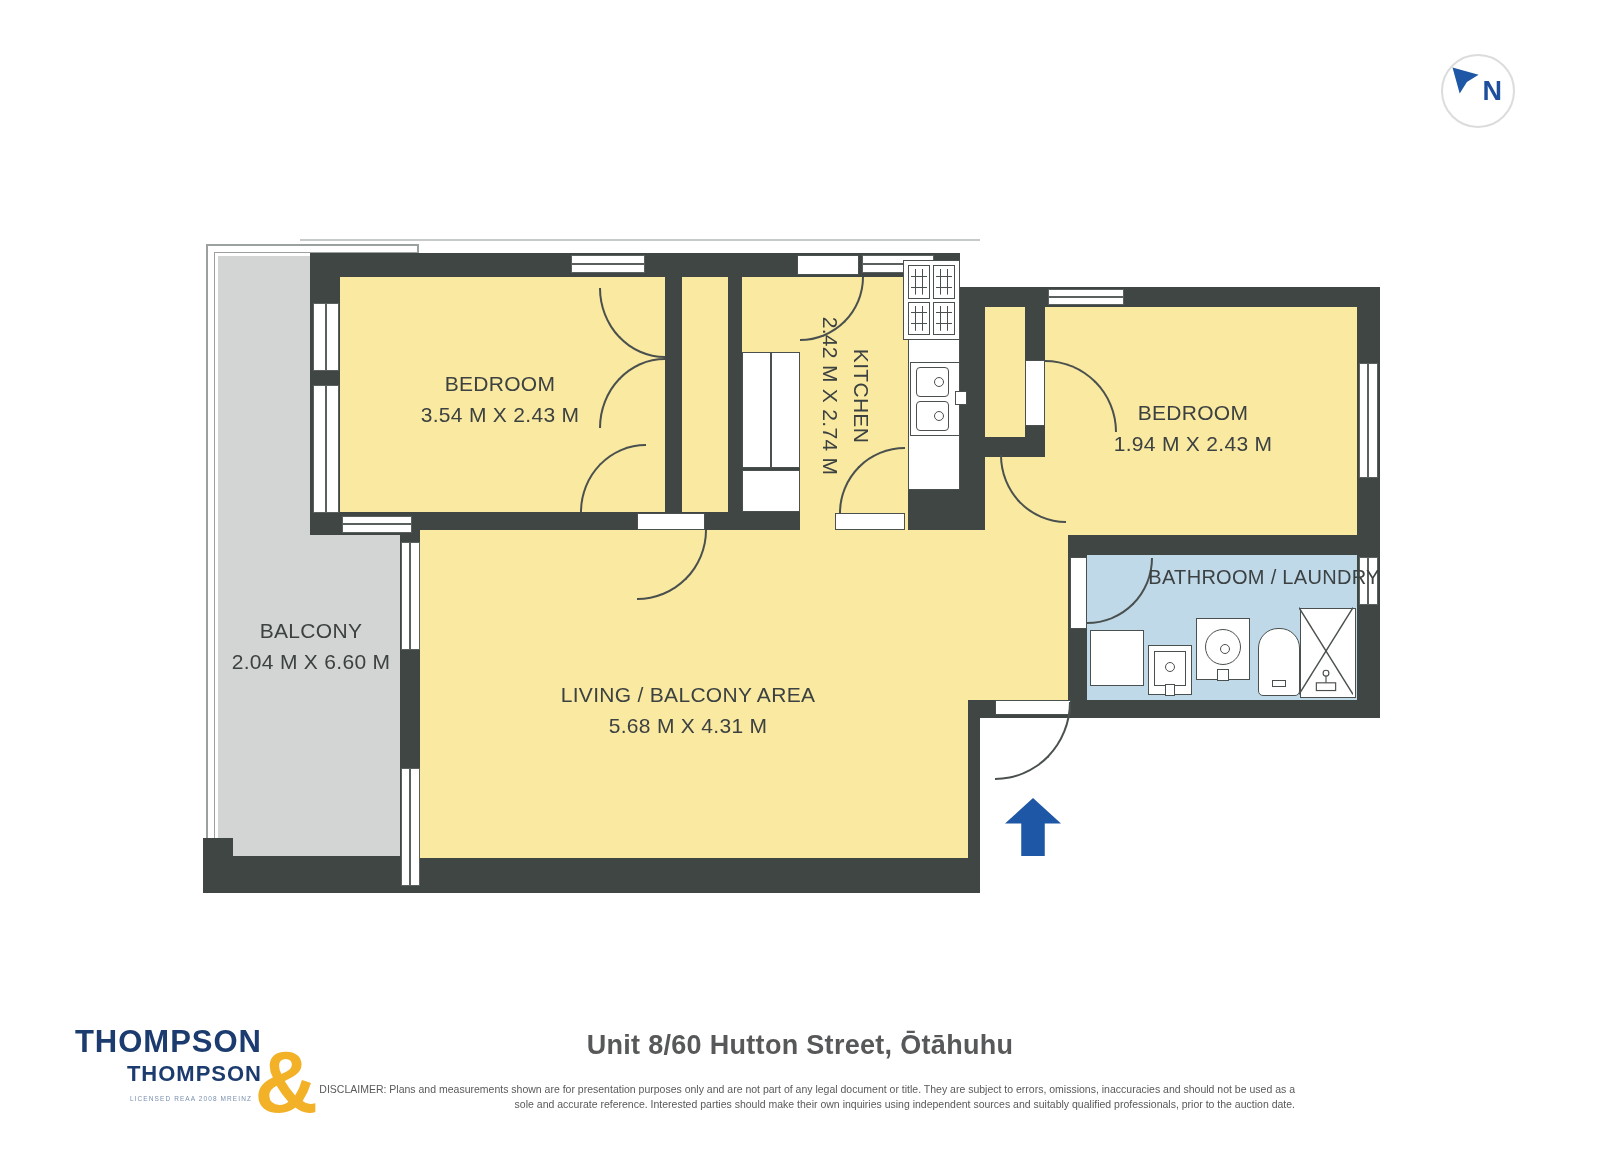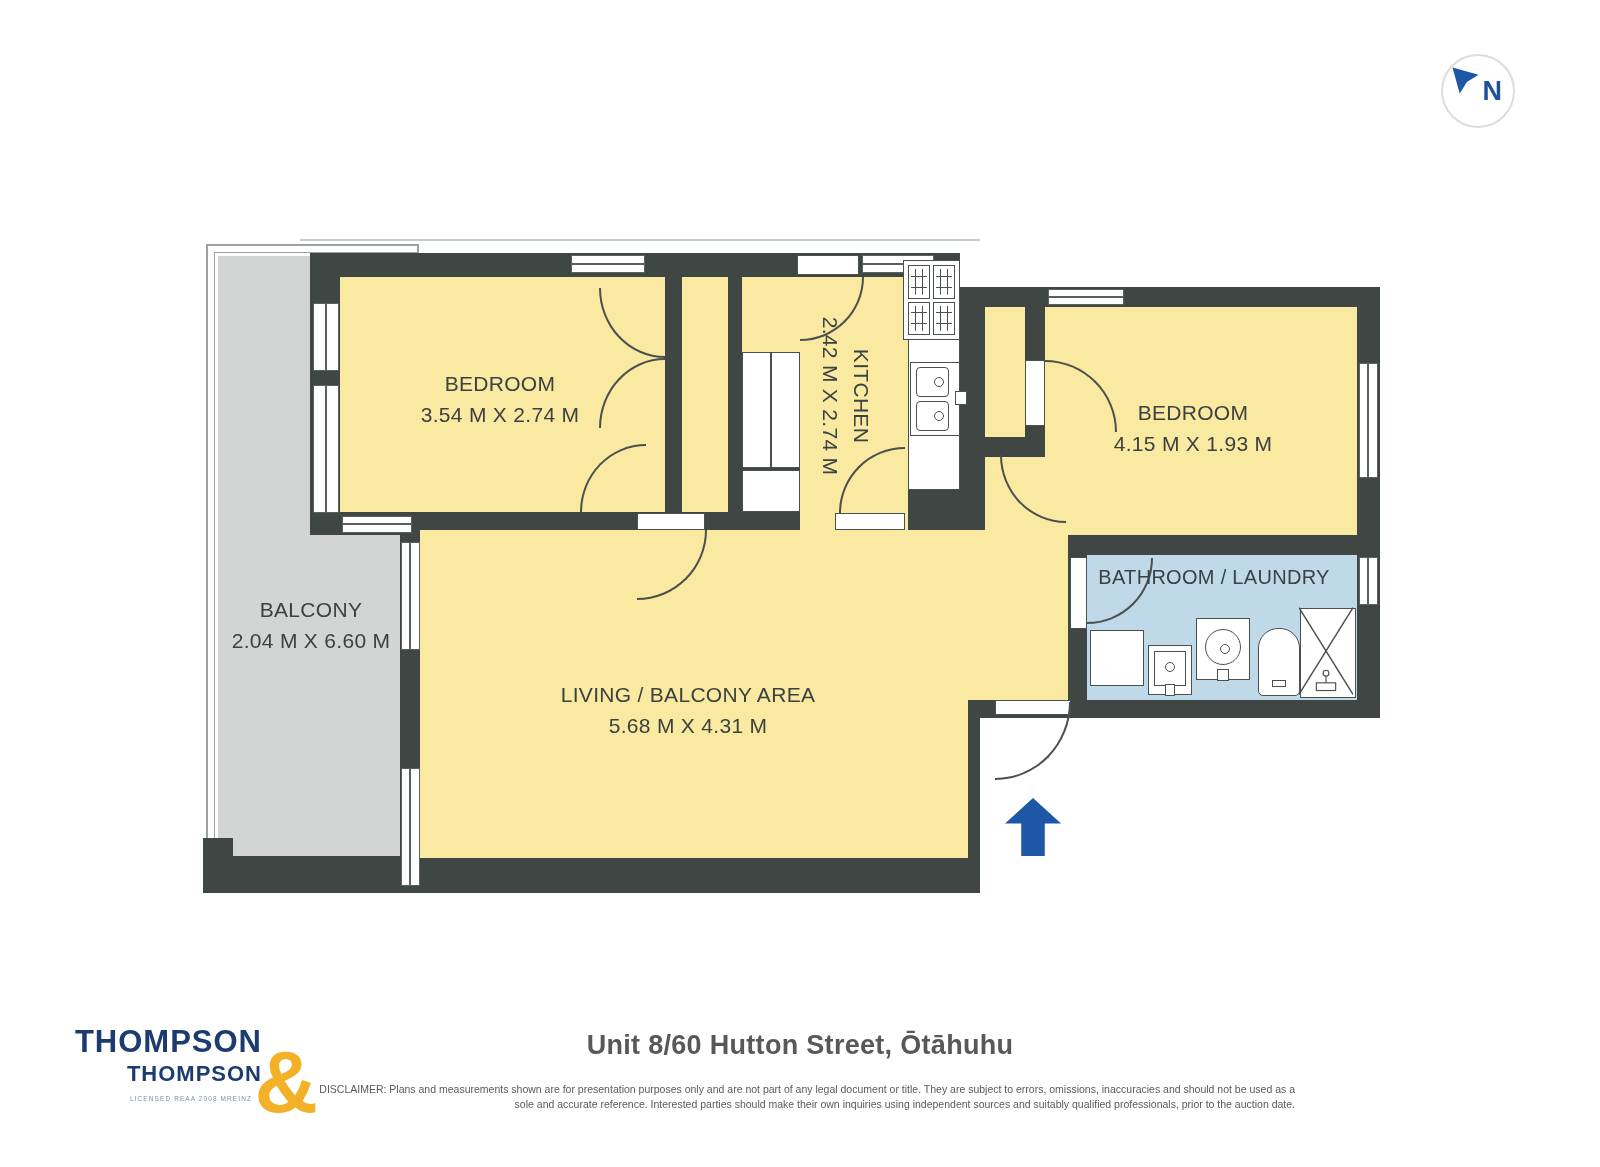--- a/index.html
+++ b/index.html
@@ -153,39 +153,39 @@
       <g stroke="#4a504e" stroke-width="1.2" fill="#fff">
         <rect x="18" y="78" width="20" height="8"></rect>
         <line x1="28" y1="70" x2="28" y2="78"></line>
         <circle cx="28" cy="68" r="3"></circle>
       </g>
     </svg>
   </div>
 
   <div class="label" style="left:500px;top:399px;">
     <div>BEDROOM</div>
-    <div>3.54 M X 2.74 M</div>
+    <div>3.54 M X 2.43 M</div>
   </div>
   <div class="label rot" style="left:846px;top:396px;">
     <div>KITCHEN</div>
     <div>2.42 M X 2.74 M</div>
   </div>
   <div class="label" style="left:1193px;top:428px;">
     <div>BEDROOM</div>
-    <div>4.15 M X 1.93 M</div>
-  </div>
-  <div class="label" style="left:311px;top:625px;">
+    <div>1.94 M X 2.43 M</div>
+  </div>
+  <div class="label" style="left:311px;top:646px;">
     <div>BALCONY</div>
     <div>2.04 M X 6.60 M</div>
   </div>
   <div class="label" style="left:688px;top:710px;">
     <div>LIVING / BALCONY AREA</div>
     <div>5.68 M X 4.31 M</div>
   </div>
-  <div class="label" style="left:1214px;top:577px;font-size:20px;">
+  <div class="label" style="left:1264px;top:577px;font-size:20px;">
     <div>BATHROOM / LAUNDRY</div>
   </div>
 
   <div id="entry-arrow"></div>
 
   <div id="compass">
     <svg style="position:absolute;left:5px;top:7px;" width="36" height="36" viewBox="0 0 40 40">
       <path d="M5 5 L34 13 L21 21 L13 34 Z" fill="#1e57a5"></path>
     </svg>
     <span class="n">N</span>

